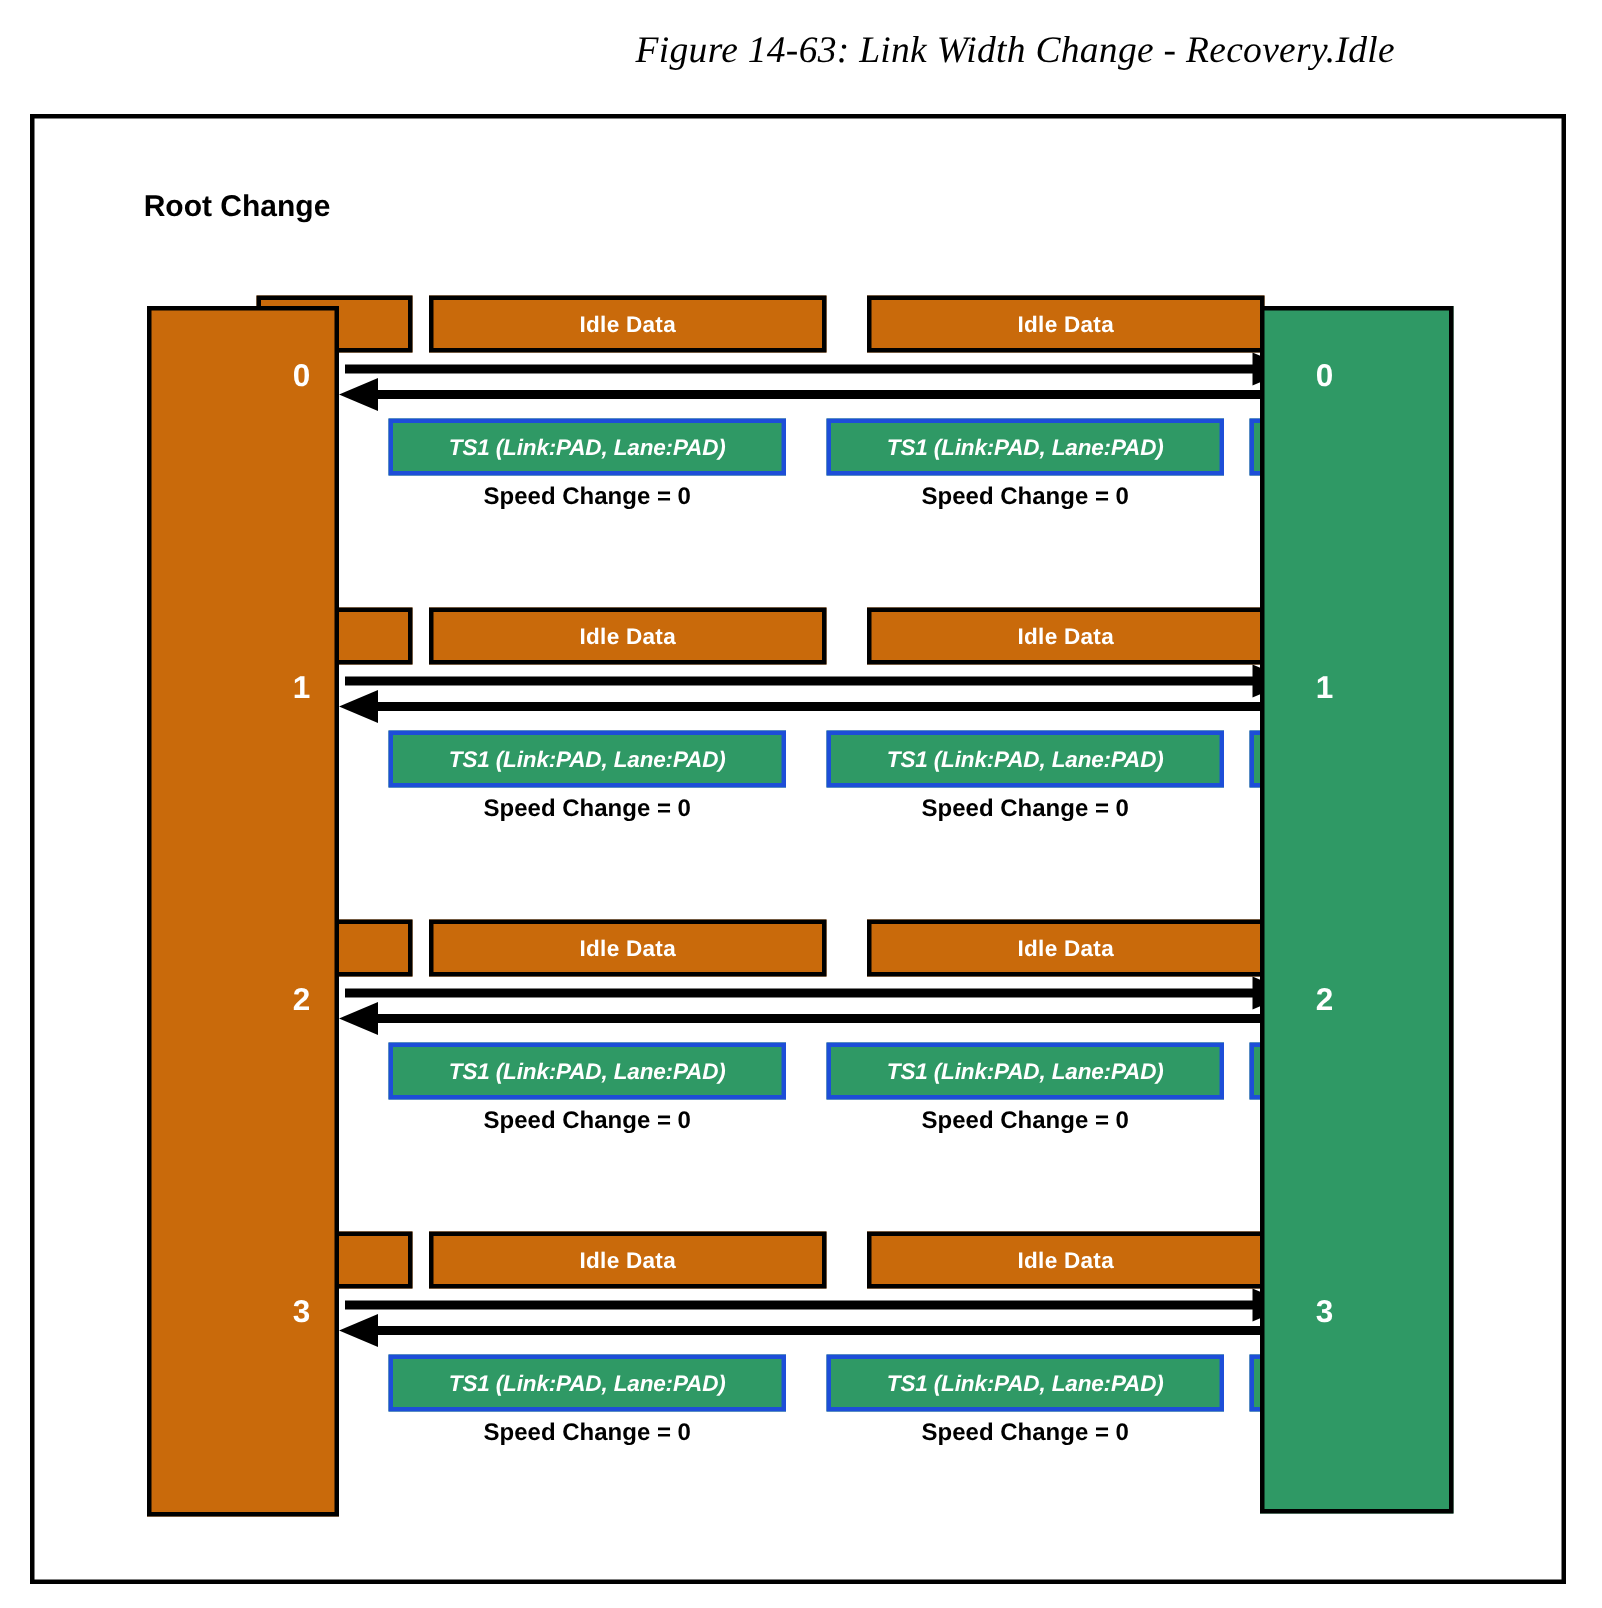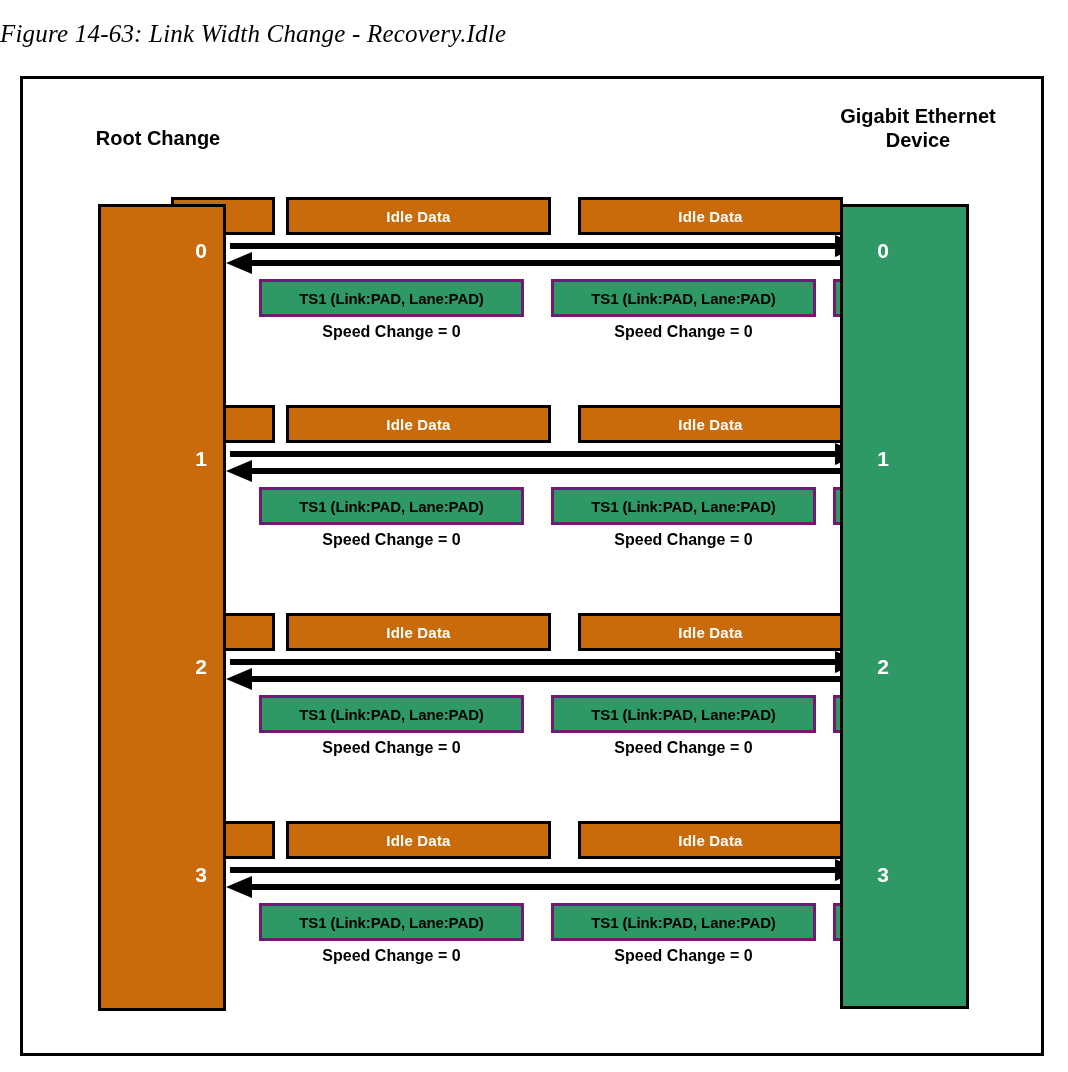--- a/index.html
+++ b/index.html
@@ -14,21 +14,21 @@
     overflow: hidden;
     position: relative;
   }
 
   
   #figure-title {
     position: absolute;
     left: 0;
     top: 20px;
     width: 930px;
-    text-align: left;
+    text-align: right;
     font-family: "Liberation Serif", serif;
     font-style: italic;
     font-size: 25px;
     color: #000000;
     letter-spacing: 0.2px;
     white-space: nowrap;
   }
 
   
   #figure-frame {
@@ -143,31 +143,32 @@
     letter-spacing: 0.2px;
     z-index: 3;
   }
 
   
   .packet-ts1 {
     position: absolute;
     top: 92px;
     height: 38px;
     background: #2F9965;
-    border: 3px solid #701a75;
+    border: 3px solid #1d4ed8;
     box-sizing: border-box;
-    color: #000000;
+    color: #ffffff;
     font-size: 15px;
     font-weight: bold;
     display: flex;
     align-items: center;
     justify-content: center;
     white-space: nowrap;
     letter-spacing: -0.1px;
     z-index: 3;
+    font-style: italic;
   }
 
   
   .speed-change {
     position: absolute;
     top: 133px;
     height: 24px;
     font-size: 16px;
     font-weight: bold;
     color: #000000;
@@ -212,21 +213,20 @@
 </head>
 <body>
 
 <div id="figure-title">Figure 14-63: Link Width Change - Recovery.Idle</div>
 
 <div id="figure-frame">
   <div id="diagram">
 
     <div id="root-complex-title" class="endpoint-title">Root Change</div>
 
-    <div id="gigabit-device-title" class="endpoint-title">Gigabit Ethernet Device</div>
 
     <div id="root-complex-bar" class="endpoint-bar"></div>
     <div id="gigabit-device-bar" class="endpoint-bar"></div>
 
     <div id="root-lane-word" class="bar-lane-word">Lane</div>
     <div id="device-lane-word" class="bar-lane-word">Lane</div>
 
     <div id="lane-rows">
         <div class="lane-row" style="top: 108px;">
           <div class="packet-idle" style="left: 148px; width: 104px;">)</div>

